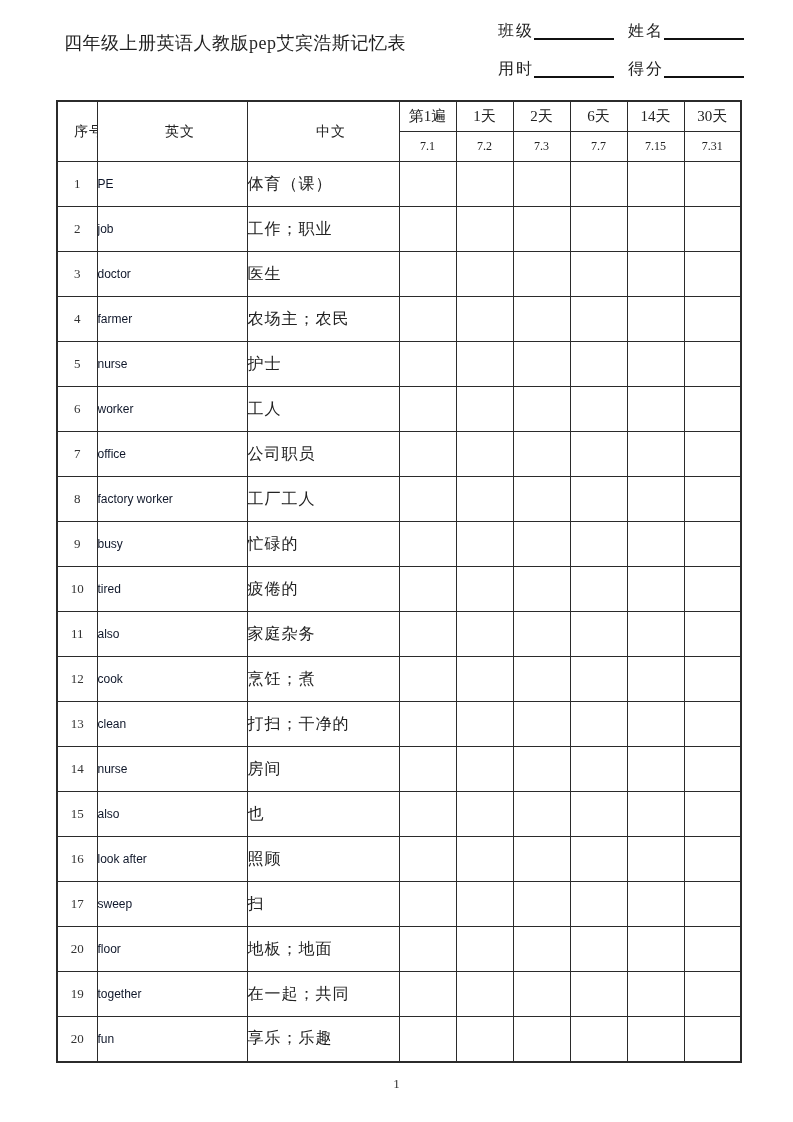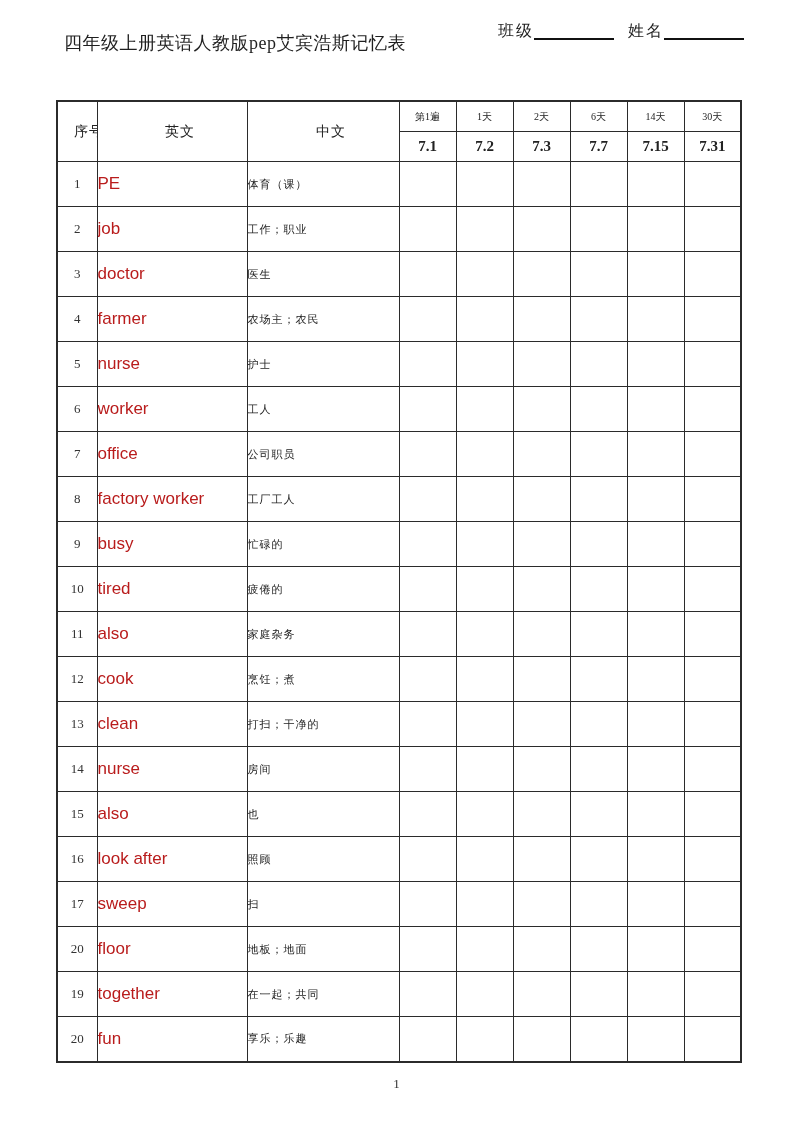--- a/index.html
+++ b/index.html
@@ -73,47 +73,46 @@
     font-weight: normal;
     text-align: center;
     color: #222222;
   }
   .hrow1 th.main-col {
     font-size: 14px;
     letter-spacing: 1px;
     padding-left: 16px;
   }
   .hrow1 th.rev-label {
-    font-size: 10px;
-    height: 29px;
-  }
-  .hrow2 th.rev-date {
     font-size: 15px;
     height: 29px;
-    font-weight: bold;
+  }
+  .hrow2 th.rev-date {
+    font-size: 12px;
+    height: 29px;
   }
   tbody tr {
     height: 45px;
   }
   td.c-no {
     text-align: center;
     font-size: 13px;
     color: #333333;
     font-family: "Liberation Serif", serif;
   }
   td.c-en {
     font-family: "Liberation Sans", sans-serif;
-    font-size: 17px;
+    font-size: 12px;
     font-weight: 500;
-    color: #b91c1c;
+    color: #0f172a;
     padding-left: 9px;
   }
   td.c-zh {
     font-family: "Liberation Serif", serif;
-    font-size: 11px;
+    font-size: 16px;
     color: #222222;
     padding-left: 8px;
     letter-spacing: 1px;
   }
   .page-footer {
     position: absolute;
     left: 0;
     top: 1076px;
     width: 100%;
     text-align: center;
@@ -130,20 +129,30 @@
   <div class="doc-title">四年级上册英语人教版pep艾宾浩斯记忆表</div>
 
   <div class="info-fields">
     <div class="field-row">
       <span class="field">
         <span class="field-label">班级</span>
         <span class="blank-line"></span>
       </span>
       <span class="field">
         <span class="field-label">姓名</span>
+        <span class="blank-line"></span>
+      </span>
+    </div>
+    <div class="field-row">
+      <span class="field">
+        <span class="field-label">用时</span>
+        <span class="blank-line"></span>
+      </span>
+      <span class="field">
+        <span class="field-label">得分</span>
         <span class="blank-line"></span>
       </span>
     </div>
   </div>
 
   <table class="memory-table">
     <colgroup>
       <col style="width:40px">
       <col style="width:150px">
       <col style="width:152px">

